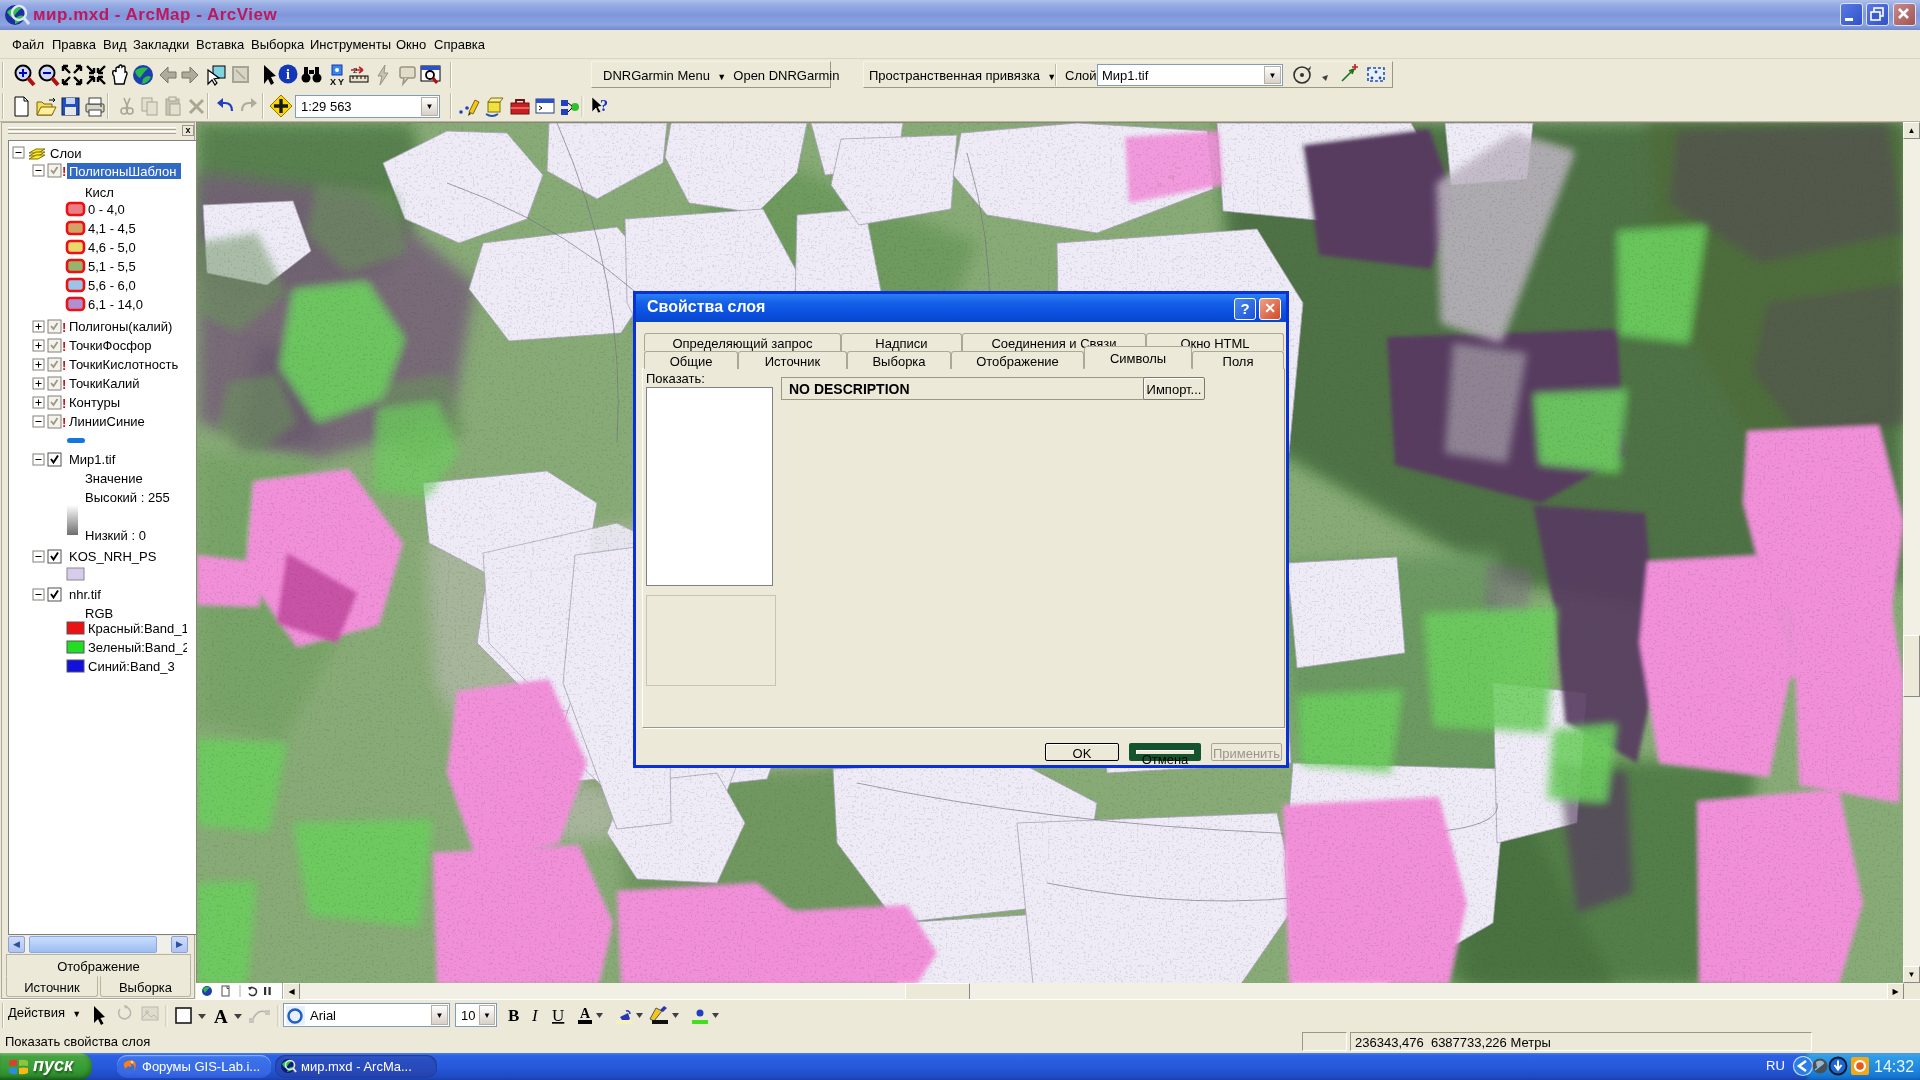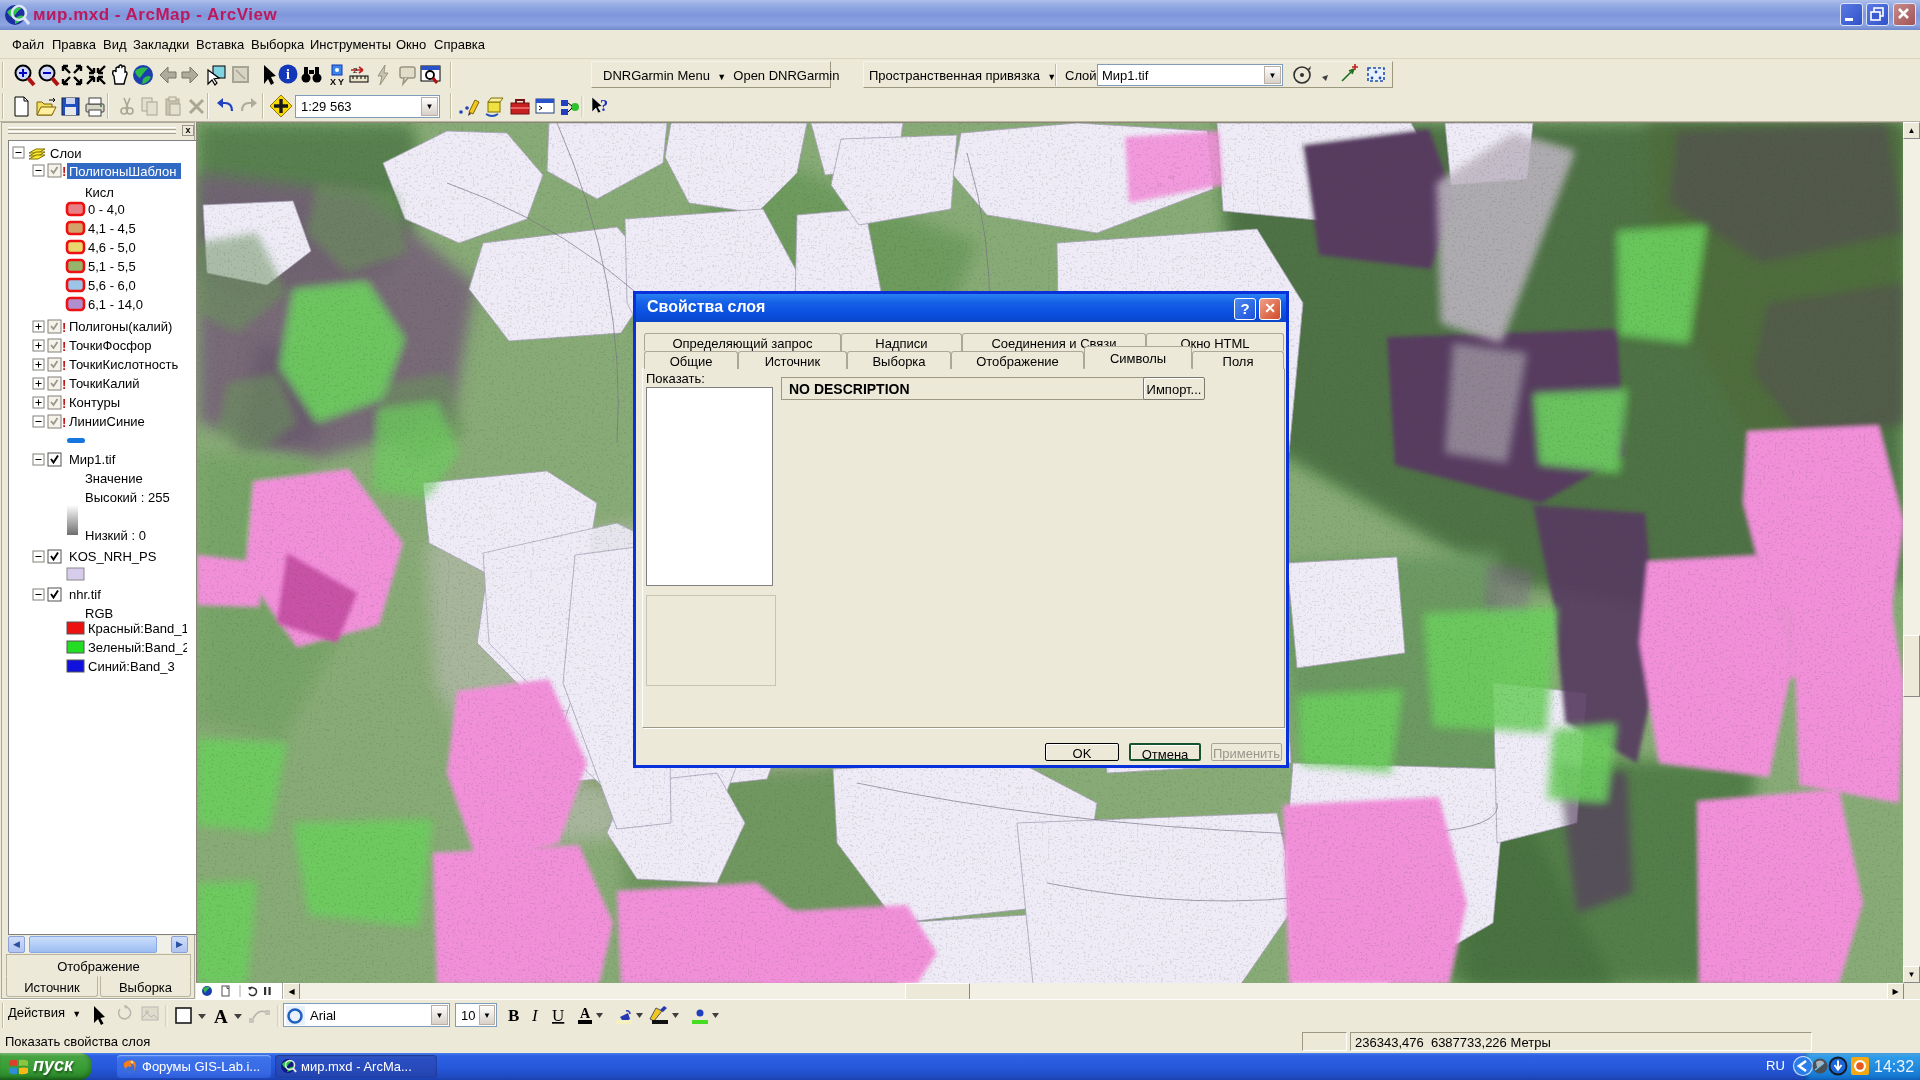--- a/index.html
+++ b/index.html
@@ -18,21 +18,21 @@
 .sep{position:absolute;width:2px;border-left:1px solid #c0bca4;border-right:1px solid #fbfaf4}
 
 #toc{position:absolute;left:1px;top:122px;width:194px;height:877px;background:#ece9d8;border:1px solid #aca899}
 #toctree{position:absolute;left:6px;top:17px;width:208px;height:795px;background:#fff;border:1px solid #808080;font-size:13px;overflow:hidden}
 
 #map{position:absolute;left:196px;top:122px;width:1707px;height:861px;overflow:hidden;border-left:1px solid #8a8678;border-top:1px solid #8a8678}
 
 #drawbar{position:absolute;left:0;top:999px;width:1920px;height:31px;background:#ece9d8;border-top:1px solid #fff}
 #statusbar{position:absolute;left:0;top:1030px;width:1920px;height:23px;background:#ece9d8;font-size:13px}
 #taskbar{position:absolute;left:0;top:1053px;width:1920px;height:27px;background:linear-gradient(180deg,#4a80ec 0%,#2d60e2 10%,#2558da 55%,#1f4ac0 90%,#1a3fae 100%)}
-.task{position:absolute;top:2px;height:23px;border-radius:4px;color:#fff;font-size:13px}
+.task{position:absolute;top:2px;height:23px;border-radius:10px;color:#fff;font-size:13px}
 
 #dlg{position:absolute;left:633px;top:291px;width:656px;height:477px;background:#ece9d8;border:3px solid #0831d9;border-radius:0}
 #dlgtitle{position:absolute;left:0;top:0;width:650px;height:28px;background:linear-gradient(180deg,#2a80f2 0%,#1661e8 30%,#0a4fe0 70%,#0846c8 100%)}
 .tab{position:absolute;background:#ece9d8;border:1px solid #aca899;border-bottom:none;border-radius:3px 3px 0 0;font-size:13px;text-align:center;color:#000}
 .btn{position:absolute;background:#ece9d8;border:1px solid #888;border-radius:2px;font-size:13px;text-align:center}
 </style></head>
 <body>
 
 <div id="titlebar"></div>
 <svg class="abs" style="left:3px;top:2px" width="28" height="27" viewBox="0 0 28 27">
@@ -781,15 +781,15 @@
  <div class="tab" style="left:448px;top:52px;width:108px;height:23px;padding-top:4px;border-bottom:1px solid #ece9d8;z-index:2">Символы</div>
  <div class="tab" style="left:556px;top:57px;width:92px;height:18px;padding-top:2px">Поля</div>
 
  <div class="abs" style="left:10px;top:77px;font-size:13px">Показать:</div>
  <div class="abs" style="left:10px;top:93px;width:127px;height:199px;background:#fff;border:1px solid #808080"></div>
  <div class="abs" style="left:10px;top:301px;width:130px;height:91px;background:#ece9d8;border:1px solid #c8c4b4"></div>
  <div class="abs" style="left:145px;top:83px;width:398px;height:23px;border:1px solid #9c9884;font-size:14px;font-weight:bold;padding:3px 0 0 7px">NO DESCRIPTION</div>
  <div class="btn" style="left:507px;top:83px;width:62px;height:23px;border:1px solid #7c7a6e;border-radius:2px;padding-top:4px;box-shadow:inset 1px 1px 0 #fff">Импорт...</div>
  <div class="abs" style="left:8px;top:433px;width:641px;height:2px;border-top:1px solid #9c9884;border-bottom:1px solid #fff"></div>
  <div class="btn" style="left:409px;top:449px;width:74px;height:18px;border:1px solid #000;padding-top:2px;box-shadow:inset 1px 1px 0 #fff">OK</div>
- <div class="btn" style="left:493px;top:449px;width:72px;height:18px;border:2px solid #14532d;padding-top:2px;box-shadow:inset 1px 1px 0 #fff">Отмена</div>
+ <div class="btn" style="left:493px;top:449px;width:72px;height:18px;border:7px solid #14532d;padding-top:2px;box-shadow:inset 1px 1px 0 #fff">Отмена</div>
  <div class="btn" style="left:575px;top:449px;width:71px;height:18px;border:1px solid #a8a49a;padding-top:2px;color:#9a968c">Применить</div>
 </div>
 
 </body></html>

